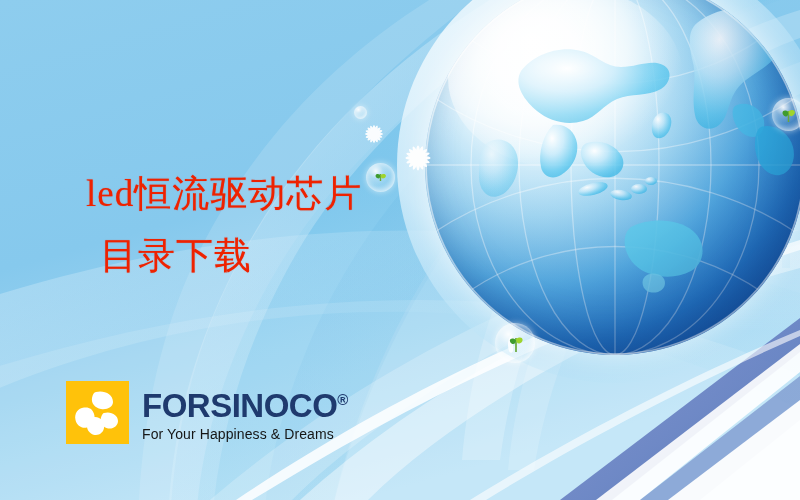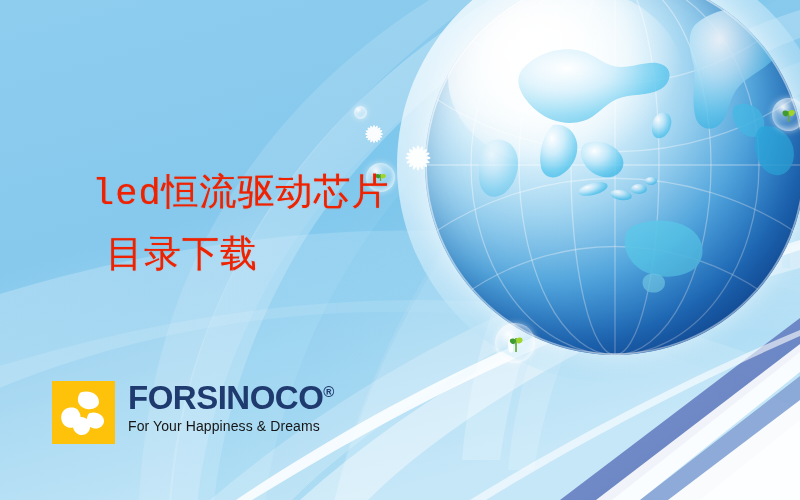--- a/index.html
+++ b/index.html
@@ -95,42 +95,42 @@
       rgba(232,248,255,0.16) 52%,
       rgba(255,255,255,0.30) 80%,
       rgba(255,255,255,0.72) 100%);
     box-shadow: inset 0 0 7px rgba(255,255,255,0.9),
                 0 0 6px rgba(255,255,255,0.55);
   }
 
   
   .headline {
     position: absolute;
-    left: 92px;
+    left: 86px;
     top: 163px;
     color: #ee2200;
-    font-family: Liberation Mono, monospace;
+    font-family: Liberation Serif, serif;
     font-size: 37px;
     line-height: 62px;
     letter-spacing: 1px;
     white-space: nowrap;
     text-shadow: 0 0 1px rgba(238,34,0,0.6);
   }
   .headline .line2 {
     display: block;
     padding-left: 14px;
   }
 
   
   .logo {
     position: absolute;
-    left: 52px;
+    left: 66px;
     top: 381px;
     display: flex;
-    align-items: flex-start;
+    align-items: flex-end;
   }
   .logo-mark {
     width: 63px;
     height: 63px;
     background: #ffc20a;
     flex: 0 0 auto;
   }
   .logo-text {
     margin-left: 13px;
     display: flex;

